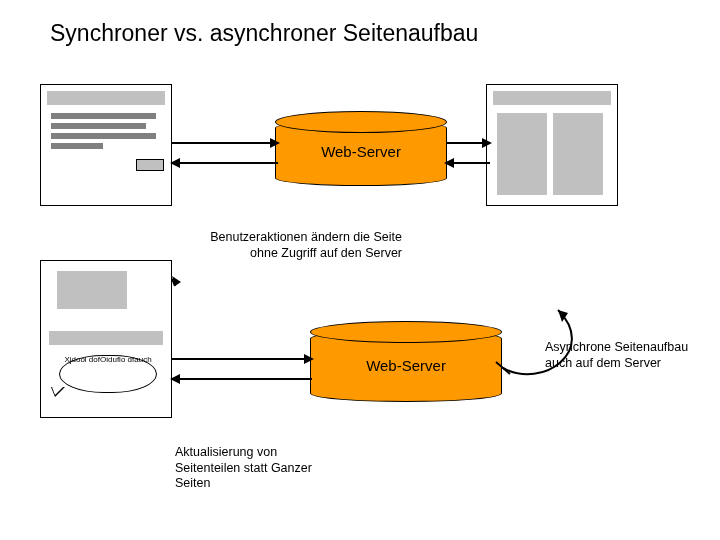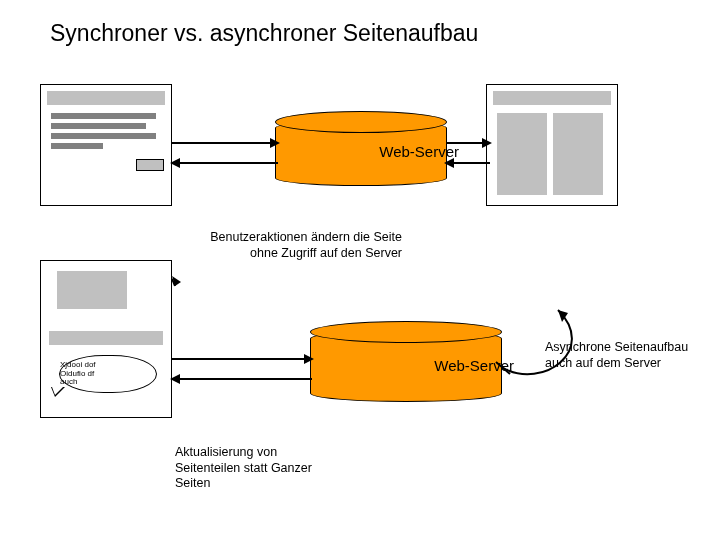--- a/index.html
+++ b/index.html
@@ -44,43 +44,43 @@
   .br-col2  { position:absolute; left:66px; top:28px; width:50px; height:82px; }
 
   
   .browser-bottom { left: 40px; top: 260px; width: 130px; height: 156px; }
   .bb-head  { position:absolute; left:16px; top:10px; width:70px; height:38px; }
   .bb-bar   { position:absolute; left:8px;  top:70px; width:114px; height:14px; }
   
   .bubble {
     position:absolute; left:18px; top:94px; width:96px; height:36px;
     border:1px solid #000; background:#fff; border-radius:50%/55%;
-    font-size:8px; line-height:1.1; text-align:left;
-    display:flex; flex-direction:column; justify-content:center;
+    font-size:8px; line-height:1.1; text-align:right;
+    display:flex; flex-direction:row; justify-content:center;
   }
   .bubble-tail {
     position:absolute; left:10px; top:126px; width:0; height:0;
     border-top:10px solid #000; border-left:4px solid transparent; border-right:10px solid transparent;
   }
   .bubble-tail::after {
     content:""; position:absolute; left:-3px; top:-10px; width:0; height:0;
     border-top:8px solid #fff; border-left:3px solid transparent; border-right:8px solid transparent;
   }
 
   
   .cyl {
     position:absolute; background:#ff9900; border:1px solid #000;
     border-radius: 50% / 12%;
   }
   .cyl::before {
     content:""; position:absolute; left:-1px; top:-10px; width:100%; height:20px;
     border:1px solid #000; background:#ff9900; border-radius:50%;
   }
   .cyl-label {
-    position:absolute; left:13px; width:100%; text-align:right;
+    position:absolute; left:0; width:100%; text-align:center;
     font-size:15px; color:#000;
   }
   .cyl-top    { left:275px; top:120px; width:170px; height:64px; }
   .cyl-top .cyl-label { top:22px; }
   .cyl-bottom { left:310px; top:330px; width:190px; height:70px; }
   .cyl-bottom .cyl-label { top:26px; }
 
   
   .hline { position:absolute; height:2px; background:#000; }
   .head-r {

